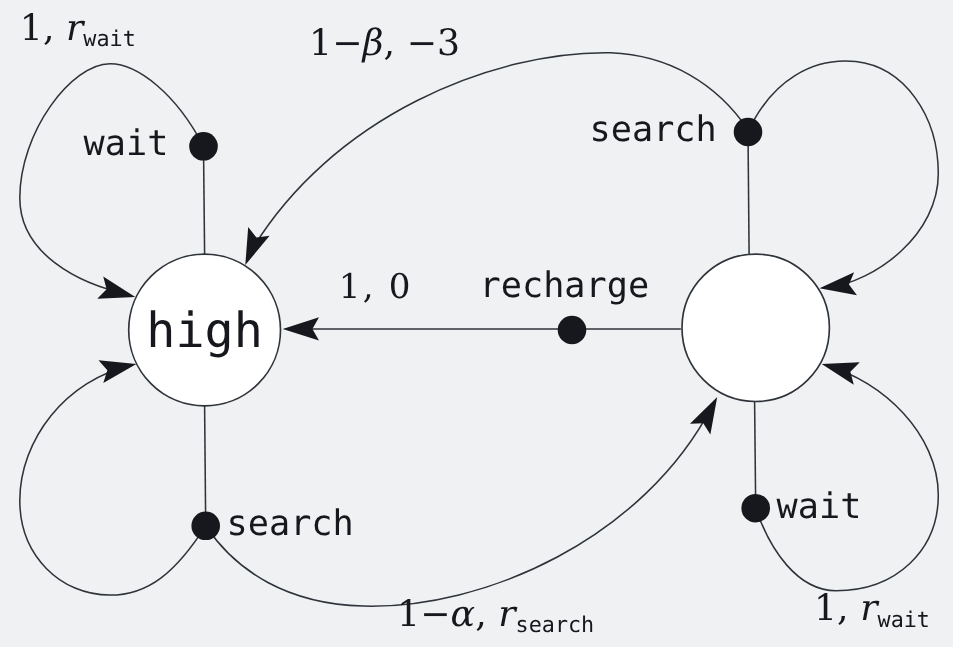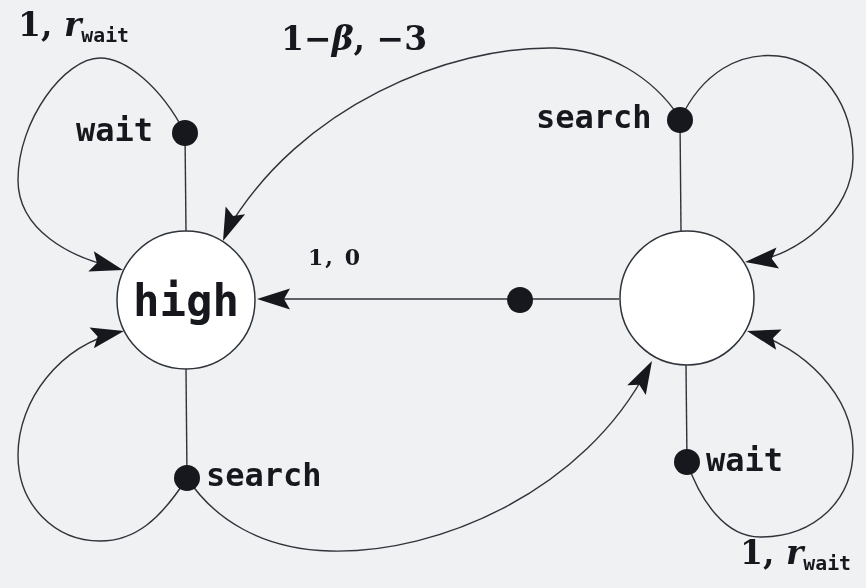--- a/index.html
+++ b/index.html
@@ -9,21 +9,21 @@
     --node-fill:#ffffff;
   }
   html,body{margin:0;padding:0;}
   body{background:var(--background);font-family:"DejaVu Sans","Liberation Sans",sans-serif;}
   .stage{position:relative;width:866px;height:588px;background:var(--background);overflow:hidden;}
   .stage svg{position:absolute;left:0;top:0;}
   .edge{fill:none;stroke:var(--line);stroke-width:1.4;}
   .node{fill:var(--node-fill);stroke:var(--line);stroke-width:1.5;}
   .dot{fill:var(--ink);stroke:none;}
   .arrow{fill:var(--ink);stroke:none;}
-  .lbl{position:absolute;line-height:1;color:var(--ink);white-space:nowrap;font-weight:bold;}
+  .lbl{position:absolute;line-height:1;color:var(--ink);white-space:nowrap;}
   .mono{font-family:"DejaVu Sans Mono","Liberation Mono",monospace;font-size:32px;}
   .math{font-family:"DejaVu Serif","Liberation Serif",serif;font-size:33px;}
   .math .it{font-style:italic;}
   .math .sub{font-family:"DejaVu Sans Mono","Liberation Mono",monospace;font-size:0.60em;vertical-align:-0.30em;}
   .state-label{font-family:"DejaVu Sans Mono","Liberation Mono",monospace;font-size:44px;width:160px;text-align:center;}
   .recharge-prob{letter-spacing:2px;}
 </style>
 </head>
 <body>
 
@@ -60,27 +60,29 @@
     <polygon class="arrow" points="0,0 -33,10.5 -27,0 -33,-10.5" transform="translate(223,241) rotate(112)"></polygon>
     <polygon class="arrow" points="0,0 -33,10.5 -27,0 -33,-10.5" transform="translate(652,361) rotate(-62)"></polygon>
     <polygon class="arrow" points="0,0 -33,10.5 -27,0 -33,-10.5" transform="translate(745,262) rotate(173)"></polygon>
     <polygon class="arrow" points="0,0 -33,10.5 -27,0 -33,-10.5" transform="translate(747,331) rotate(-165)"></polygon>
   </svg>
 
   <div class="lbl state-label" style="left:106px;top:279px;">high</div>
 
   <div class="lbl mono" style="left:76px;top:114px;">wait</div>
   <div class="lbl mono" style="left:536px;top:101px;">search</div>
+  <div class="lbl mono" style="left:436px;top:243px;">recharge</div>
   <div class="lbl mono" style="left:206px;top:459px;">search</div>
   <div class="lbl mono" style="left:706px;top:444px;">wait</div>
 
   <div class="lbl math" style="left:18px;top:8px;"><span>1, </span><span class="it">r</span><span class="sub">wait</span></div>
 
   <div class="lbl math" style="left:281px;top:22px;"><span>1−</span><span class="it">β</span><span>, −3</span></div>
 
 
-  <div class="lbl math recharge-prob" style="left:308px;top:246px;font-size:22px;">1, 0</div>
+  <div class="lbl math recharge-prob" style="left:308px;top:246px;font-size:31px;">1, 0</div>
 
 
+  <div class="lbl math" style="left:361px;top:541px;"><span>1−</span><span class="it">α</span><span>, </span><span class="it">r</span><span class="sub">search</span></div>
 
   <div class="lbl math" style="left:740px;top:536px;"><span>1, </span><span class="it">r</span><span class="sub">wait</span></div>
 
 </div>
 
 </body></html>

